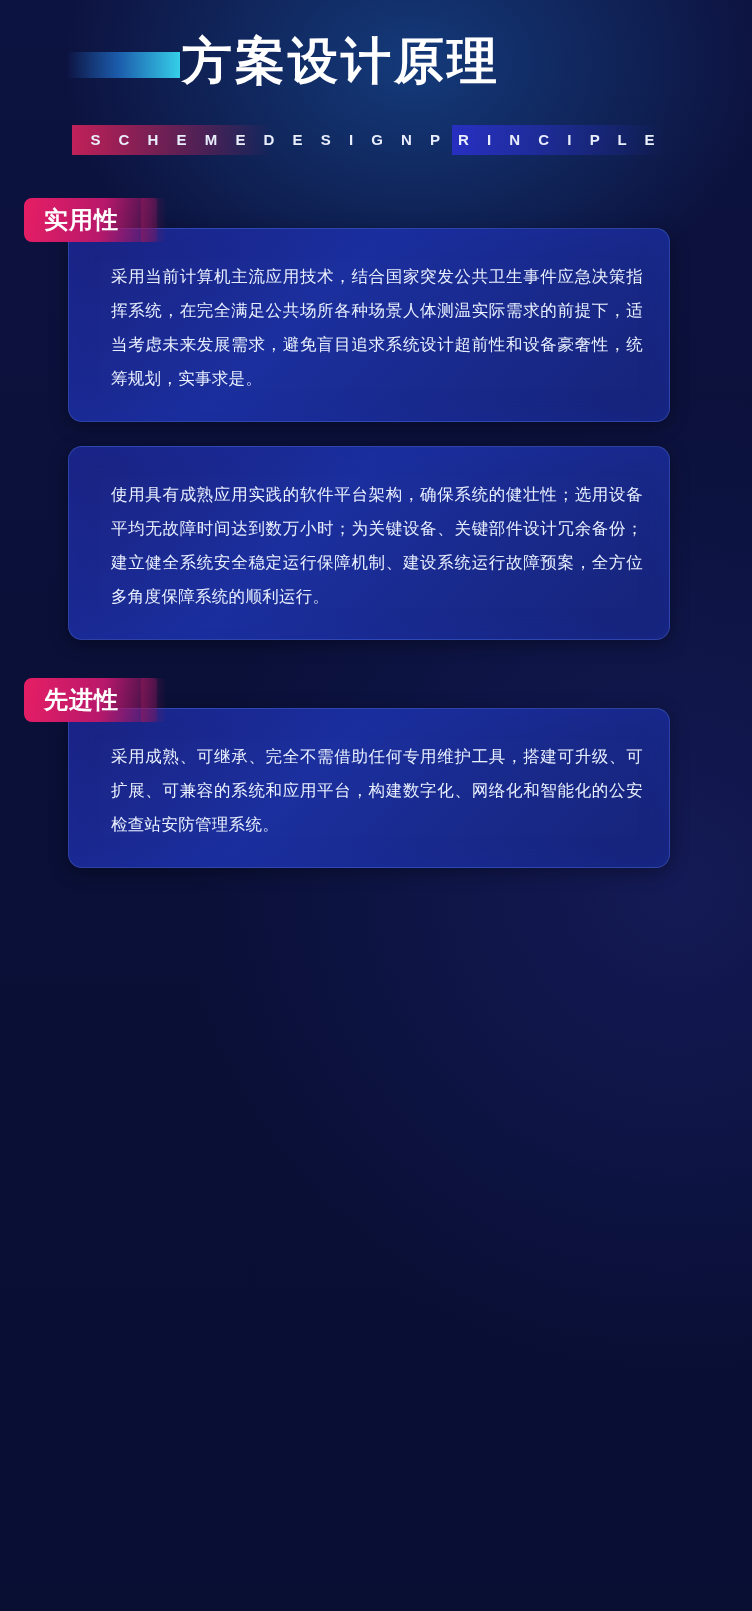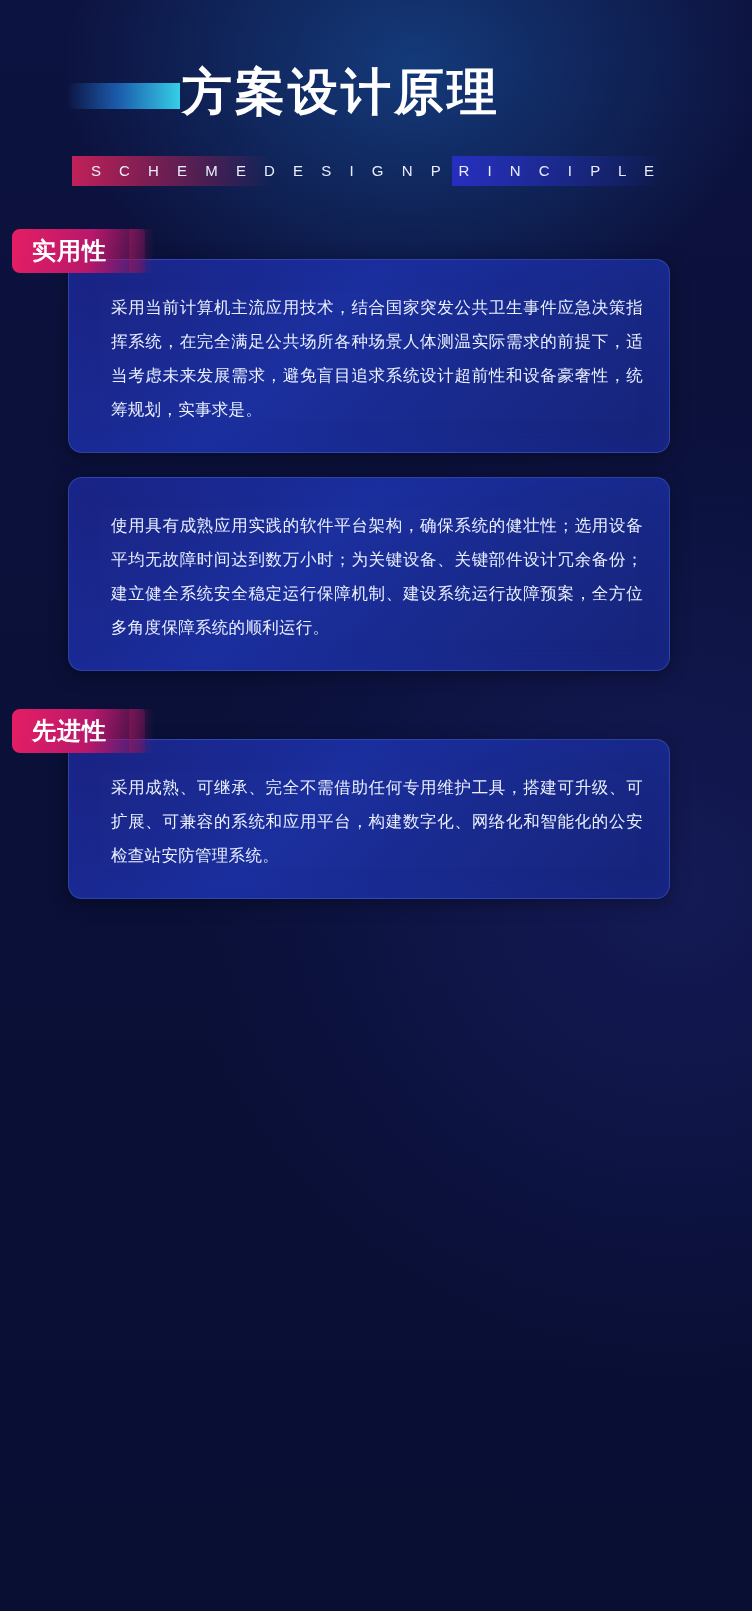--- a/index.html
+++ b/index.html
@@ -22,21 +22,20 @@
       radial-gradient(ellipse 500px 380px at 55% 4%, #143a7a 0%, rgba(20,58,122,0) 70%),
       radial-gradient(ellipse 700px 700px at 90% 55%, #141a55 0%, rgba(20,26,85,0) 70%),
       linear-gradient(180deg, #0d1340 0%, #0a1038 40%, #090e33 100%);
     overflow: hidden;
   }
 
   
   .header {
     position: relative;
     height: 190px;
-    margin-top: 31px;
   }
   .title-row {
     position: absolute;
     top: 24px;
     left: 0;
     width: 752px;
     height: 74px;
   }
   .title-bar {
     position: absolute;
@@ -86,36 +85,36 @@
   .sub-text {
     position: absolute;
     left: 0;
     top: 0;
     width: 752px;
     text-align: center;
     font-size: 15px;
     line-height: 30px;
     letter-spacing: 7px;
     color: #e9eefc;
-    font-weight: normal;
+    font-weight: bold;
     white-space: nowrap;
   }
 
   
   .sections {
     position: relative;
     padding: 8px 0 40px 0;
   }
   .section {
     position: relative;
     margin: 0 0 38px 0;
   }
   .tag {
     position: relative;
-    margin-left: 12px;
+    margin-left: 24px;
     display: inline-block;
     height: 44px;
     padding: 0 38px 0 20px;
     background: linear-gradient(100deg, #e61e64 0%, #b8186b 58%, rgba(120,20,90,0.25) 100%);
     border-radius: 8px 4px 4px 8px;
     color: #ffffff;
     font-size: 24px;
     font-weight: bold;
     line-height: 44px;
     letter-spacing: 1px;

